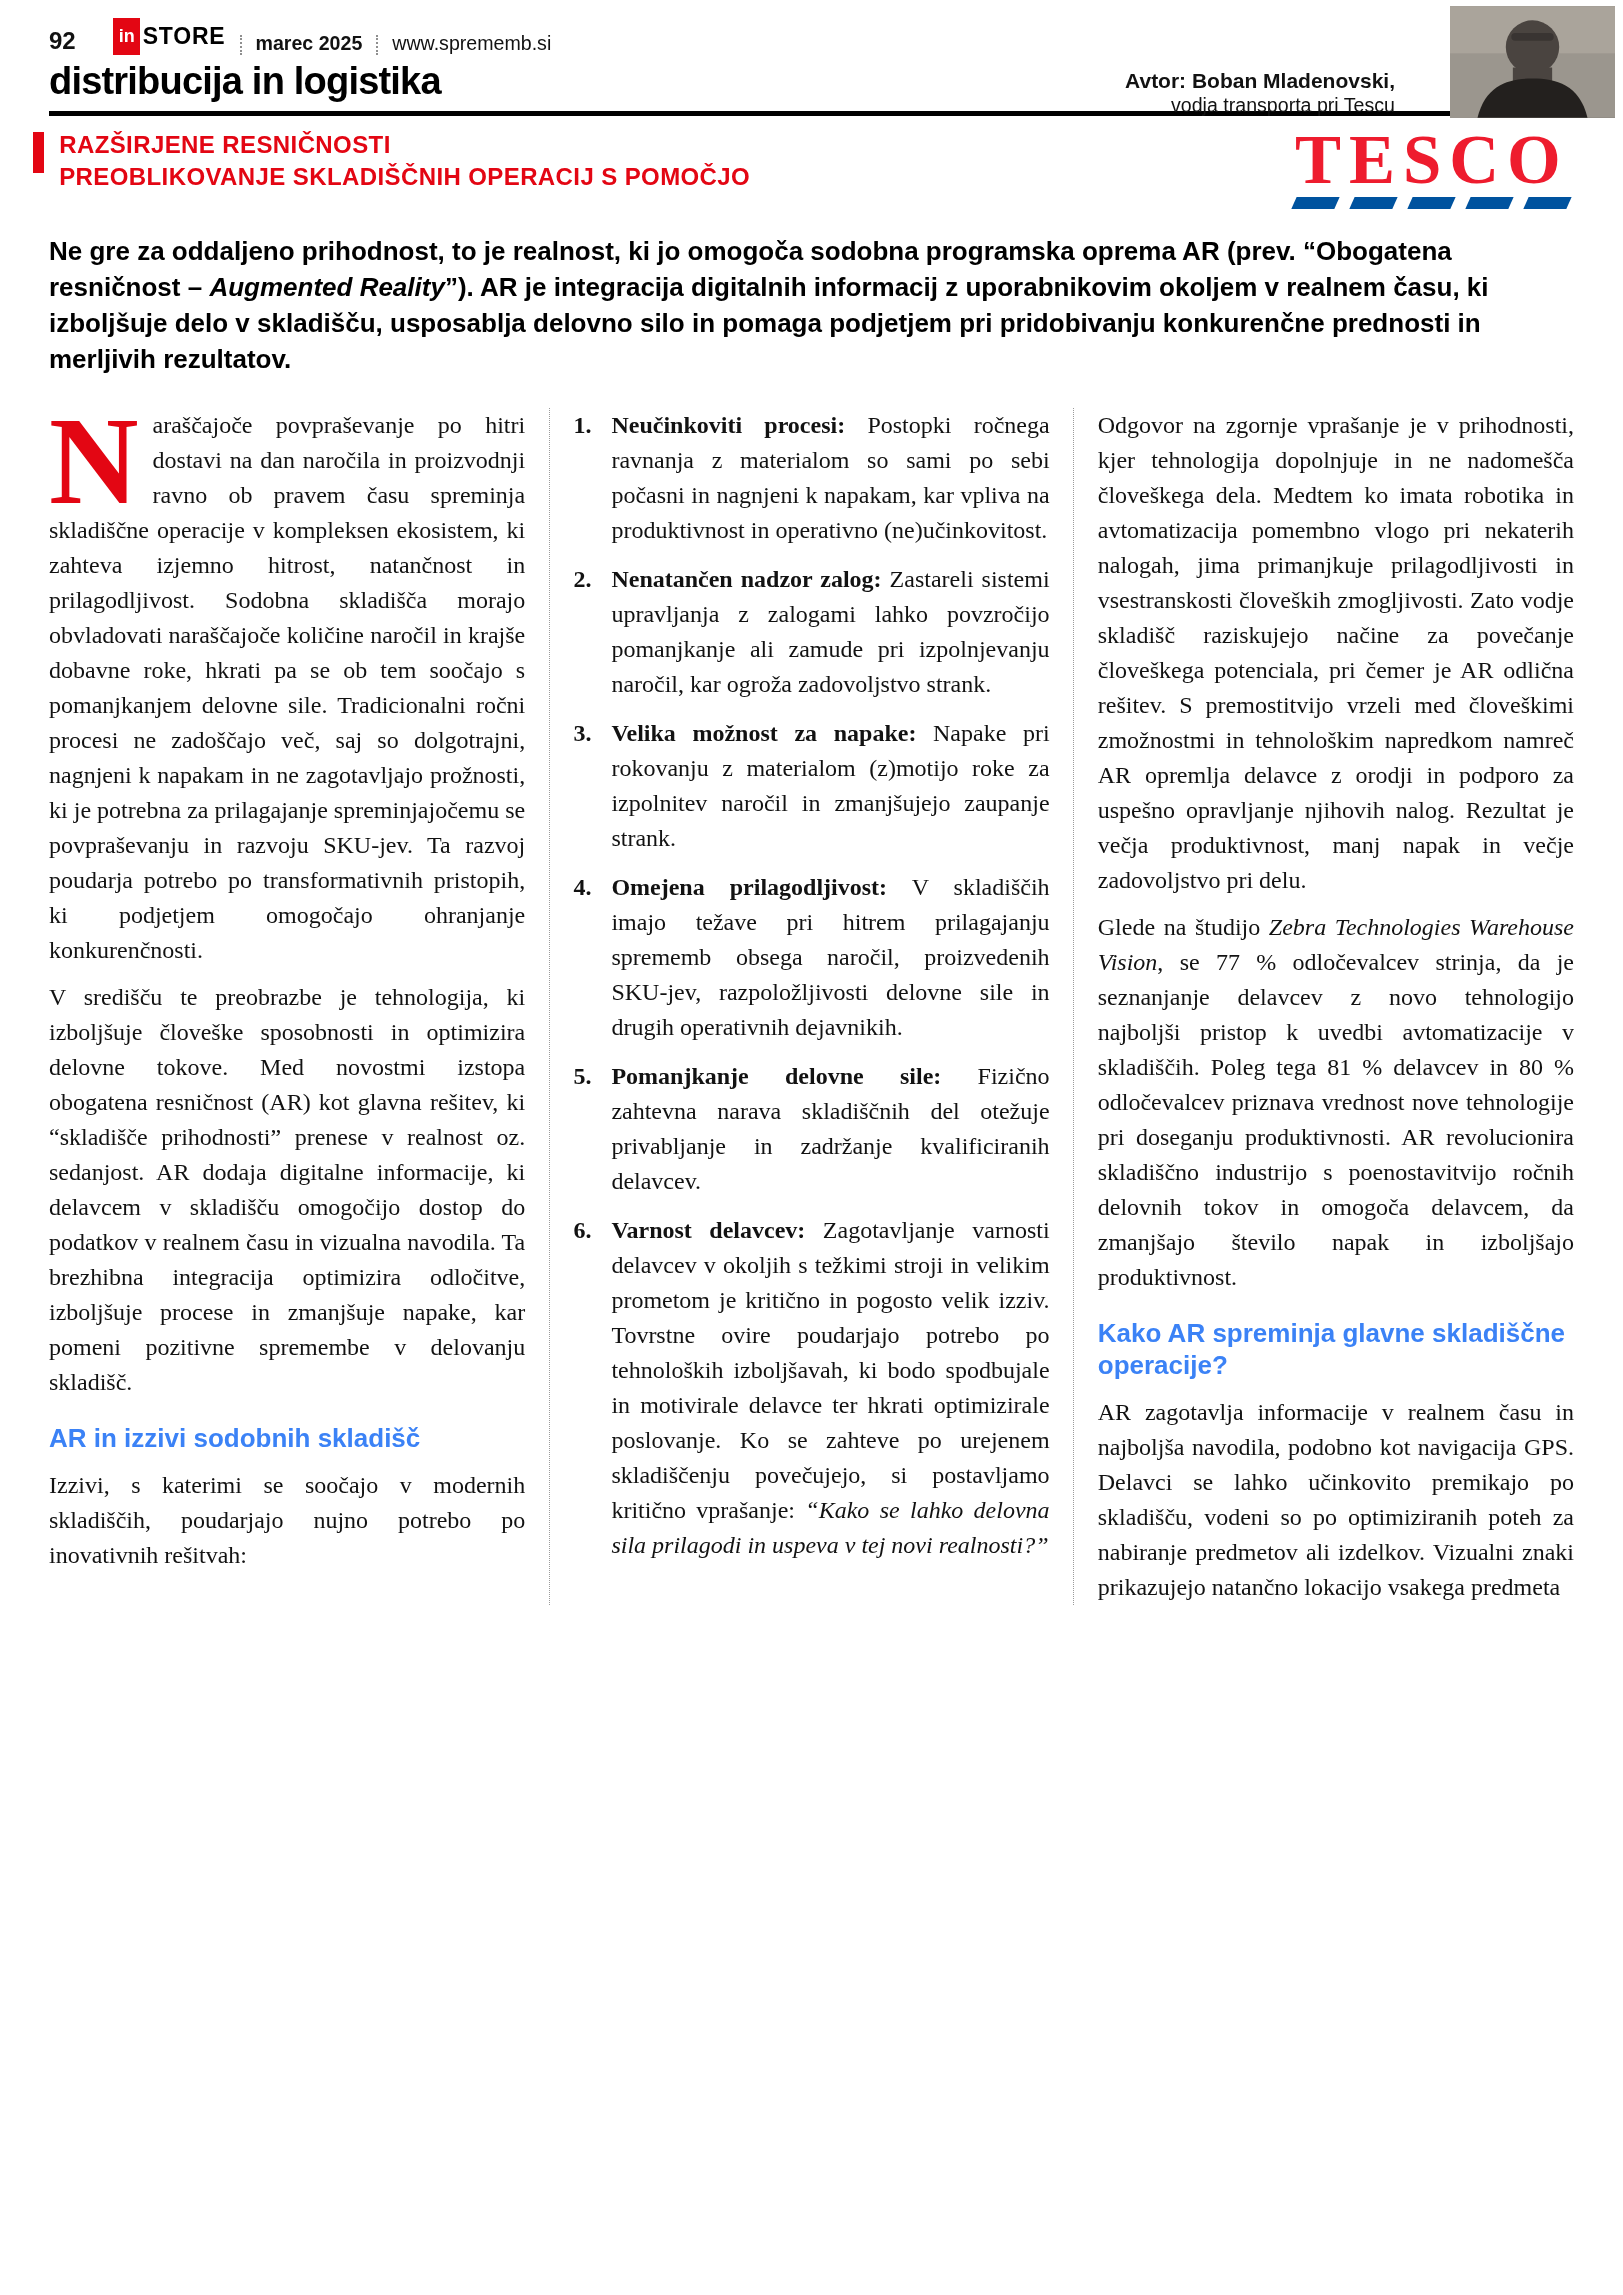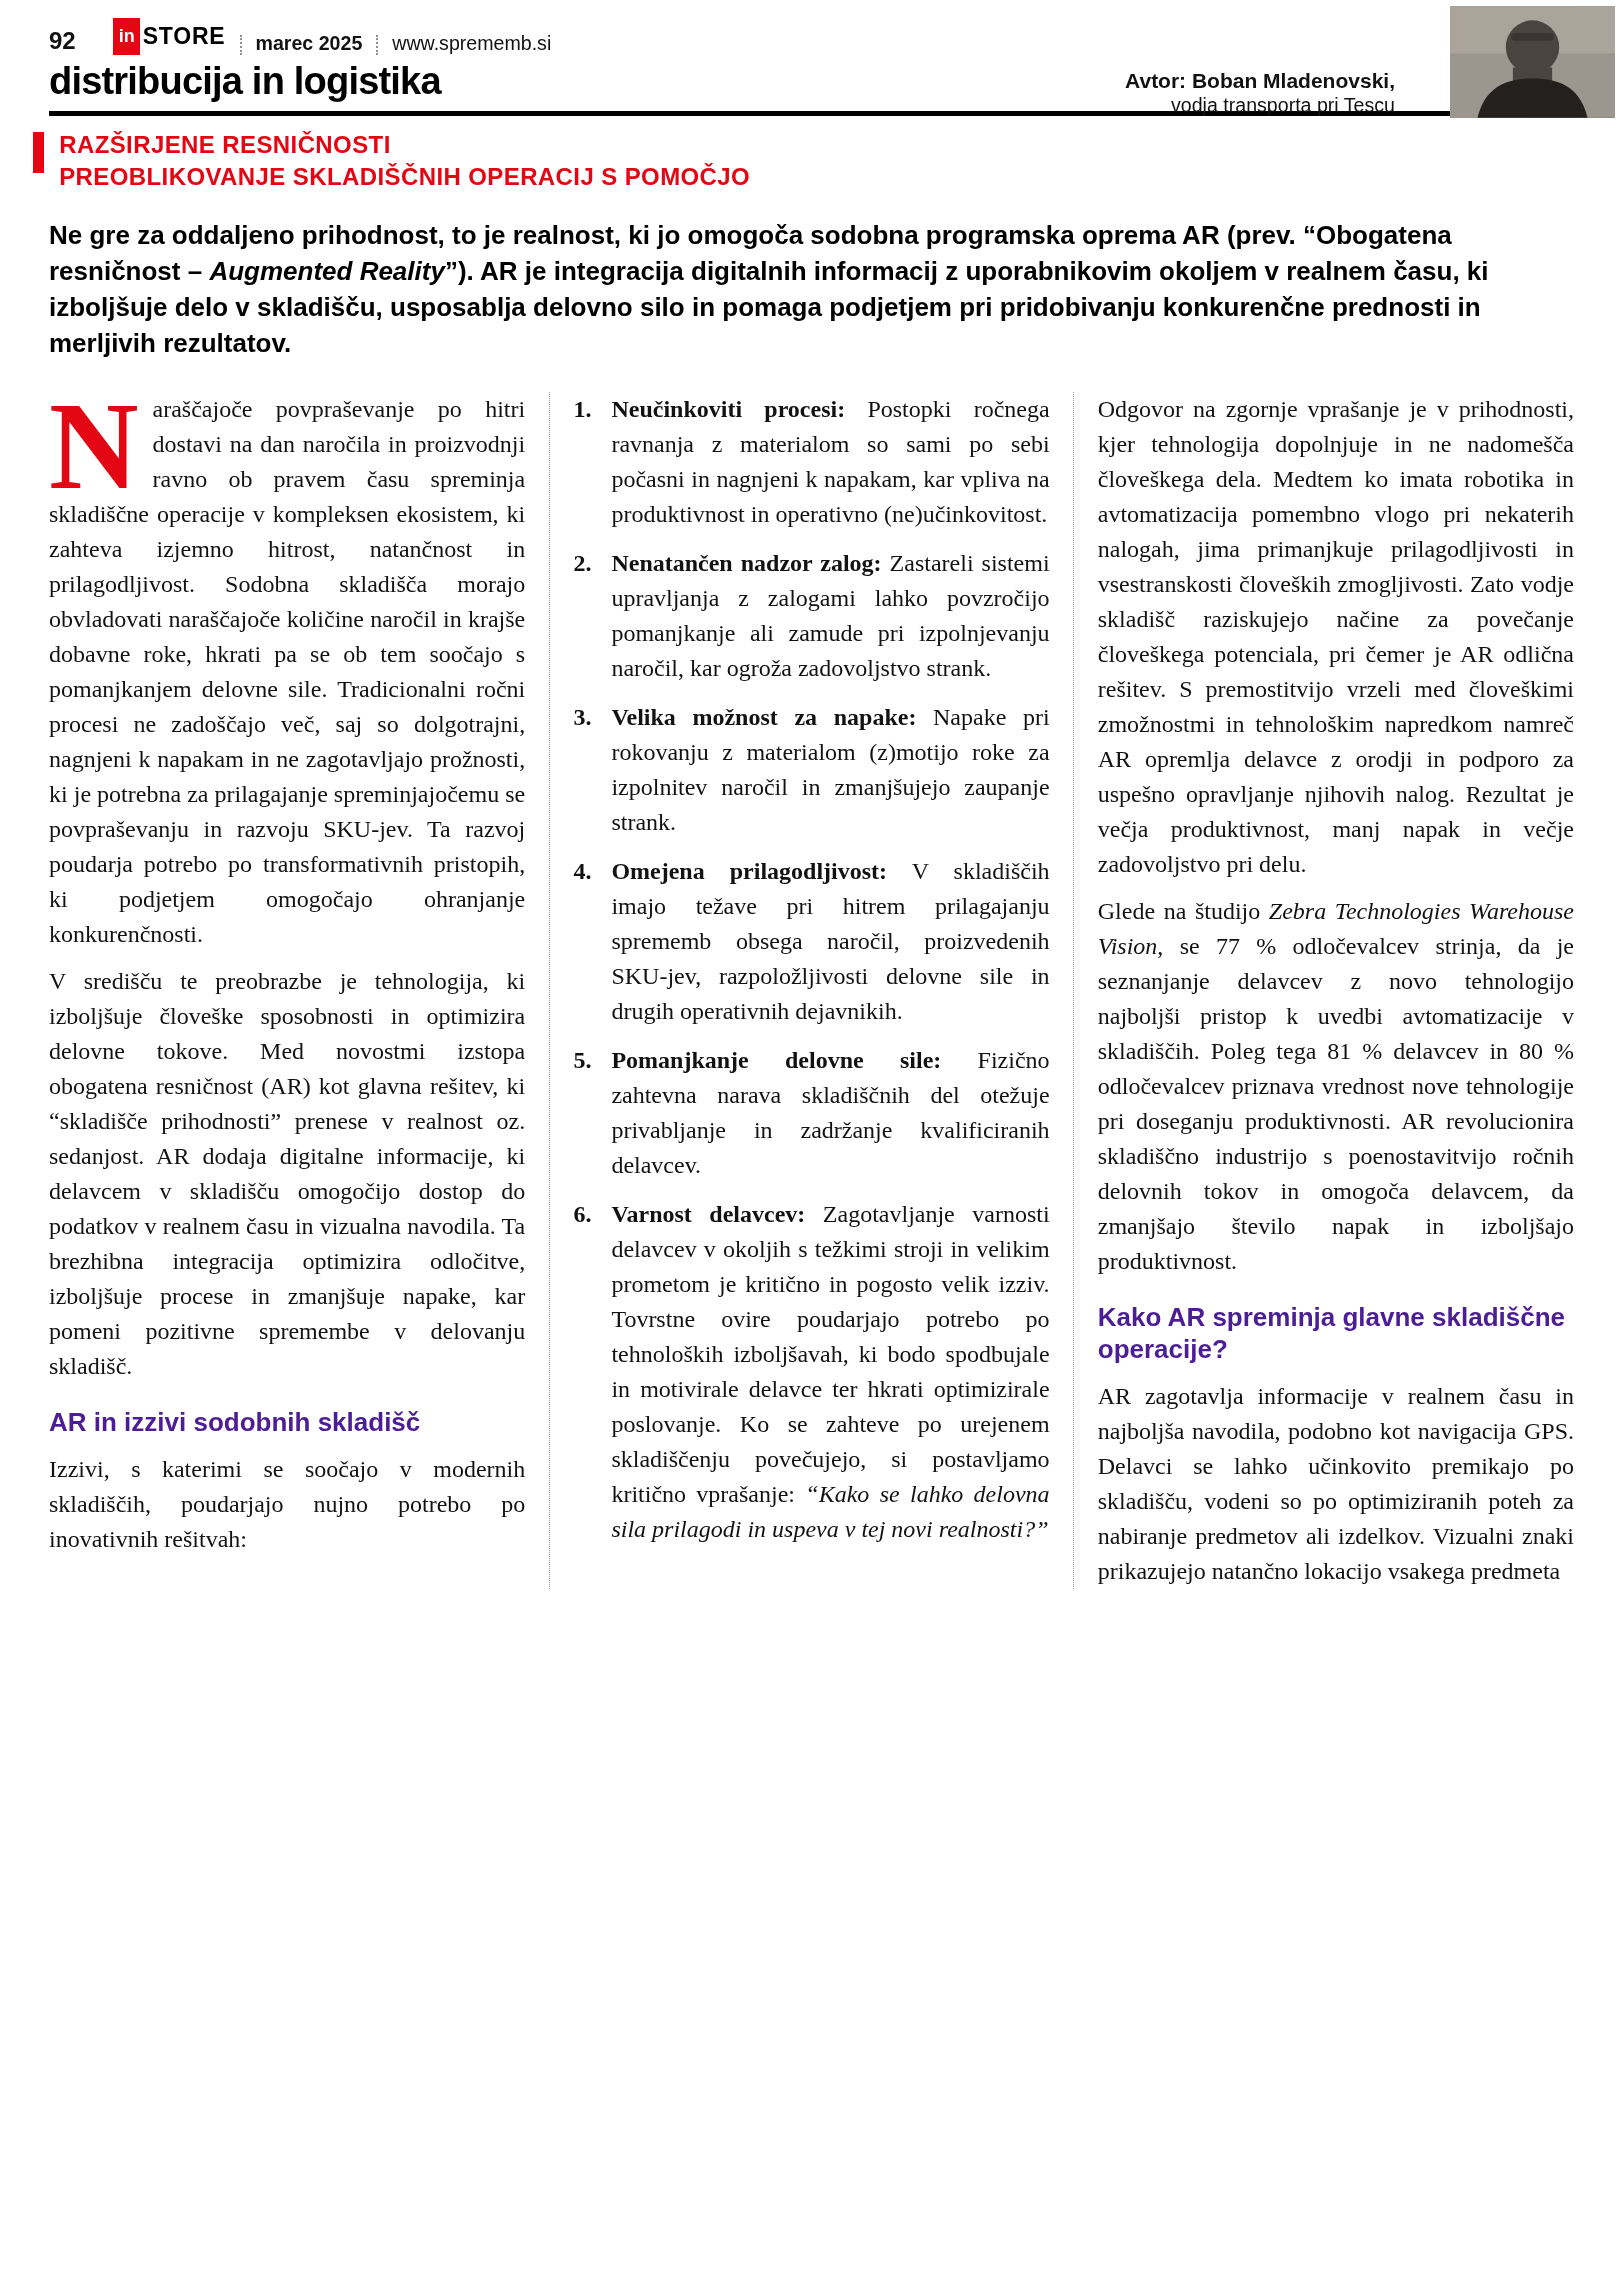--- a/index.html
+++ b/index.html
@@ -80,21 +80,21 @@
   
   .columns { display:flex; margin-top:31px; align-items:stretch; }
   .col { flex:1; padding:0 23.6px; font-size:24px; line-height:35px; text-align:justify; hyphens:auto; }
   .col:first-child { padding-left:0; }
   .col:last-child  { padding-right:0; }
   .col + .col { border-left:1.6px dotted #9a9a9a; }
 
   .col p + p { margin-top:12.6px; }
   .subhead {
     font-family:"Liberation Sans", sans-serif; font-weight:bold;
-    font-size:26px; line-height:32px; margin:22px 0 14px 0; text-align:left; color:#4c1d95;
+    font-size:26px; line-height:32px; margin:22px 0 14px 0; text-align:left; color:#3b82f6;
   }
   .dropcap {
     float:left; font-family:"Liberation Serif", serif; font-weight:bold;
     color:#e30613; font-size:124px; line-height:94px; padding:7.9px 14px 0 0;
   }
 
   .list-item { display:flex; margin-bottom:14px; }
   .item-num { font-weight:bold; width:38px; flex:none; }
   .item-body { flex:1; text-align:justify; }
   .item-body b { font-weight:bold; }
@@ -126,20 +126,30 @@
   </div>
 
   <div class="header-rule"></div>
 
   <div class="kicker-row">
     <div class="kicker-bar"></div>
     <div class="kicker">
       <div>RAZŠIRJENE RESNIČNOSTI</div>
       <div>PREOBLIKOVANJE SKLADIŠČNIH OPERACIJ S POMOČJO</div>
     </div>
+    <div class="tesco">
+      <div class="tesco-word">TESCO</div>
+      <div class="tesco-dashes">
+        <span class="tesco-dash"></span>
+        <span class="tesco-dash"></span>
+        <span class="tesco-dash"></span>
+        <span class="tesco-dash"></span>
+        <span class="tesco-dash"></span>
+      </div>
+    </div>
   </div>
 
 
   <p class="lead"><span>Ne gre za oddaljeno prihodnost, to je realnost, ki jo omogoča sodobna programska oprema AR (prev. “Obogatena resničnost – </span><i>Augmented Reality</i><span>”). AR je integracija digitalnih informacij z uporabnikovim okoljem v realnem času, ki izboljšuje delo v skladišču, usposablja delovno silo in pomaga podjetjem pri pridobivanju konkurenčne prednosti in merljivih rezultatov.</span></p>
 
   <div class="columns">
 
     <div class="col">
       <p><span class="dropcap">N</span><span>araščajoče povpraševanje po hitri dostavi na dan naročila in proizvodnji ravno ob pravem času spreminja skladiščne operacije v kompleksen ekosistem, ki zahteva izjemno hitrost, natančnost in prilagodljivost. Sodobna skladišča morajo obvladovati naraščajoče količine naročil in krajše dobavne roke, hkrati pa se ob tem soočajo s pomanjkanjem delovne sile. Tradicionalni ročni procesi ne zadoščajo več, saj so dolgotrajni, nagnjeni k napakam in ne zagotavljajo prožnosti, ki je potrebna za prilagajanje spreminjajočemu se povpraševanju in razvoju SKU-jev. Ta razvoj poudarja potrebo po transformativnih pristopih, ki podjetjem omogočajo ohranjanje konkurenčnosti.</span></p>
       <p>V središču te preobrazbe je tehnologija, ki izboljšuje človeške sposobnosti in optimizira delovne tokove. Med novostmi izstopa obogatena resničnost (AR) kot glavna rešitev, ki “skladišče prihodnosti” prenese v realnost oz. sedanjost. AR dodaja digitalne informacije, ki delavcem v skladišču omogočijo dostop do podatkov v realnem času in vizualna navodila. Ta brezhibna integracija optimizira odločitve, izboljšuje procese in zmanjšuje napake, kar pomeni pozitivne spremembe v delovanju skladišč.</p>

